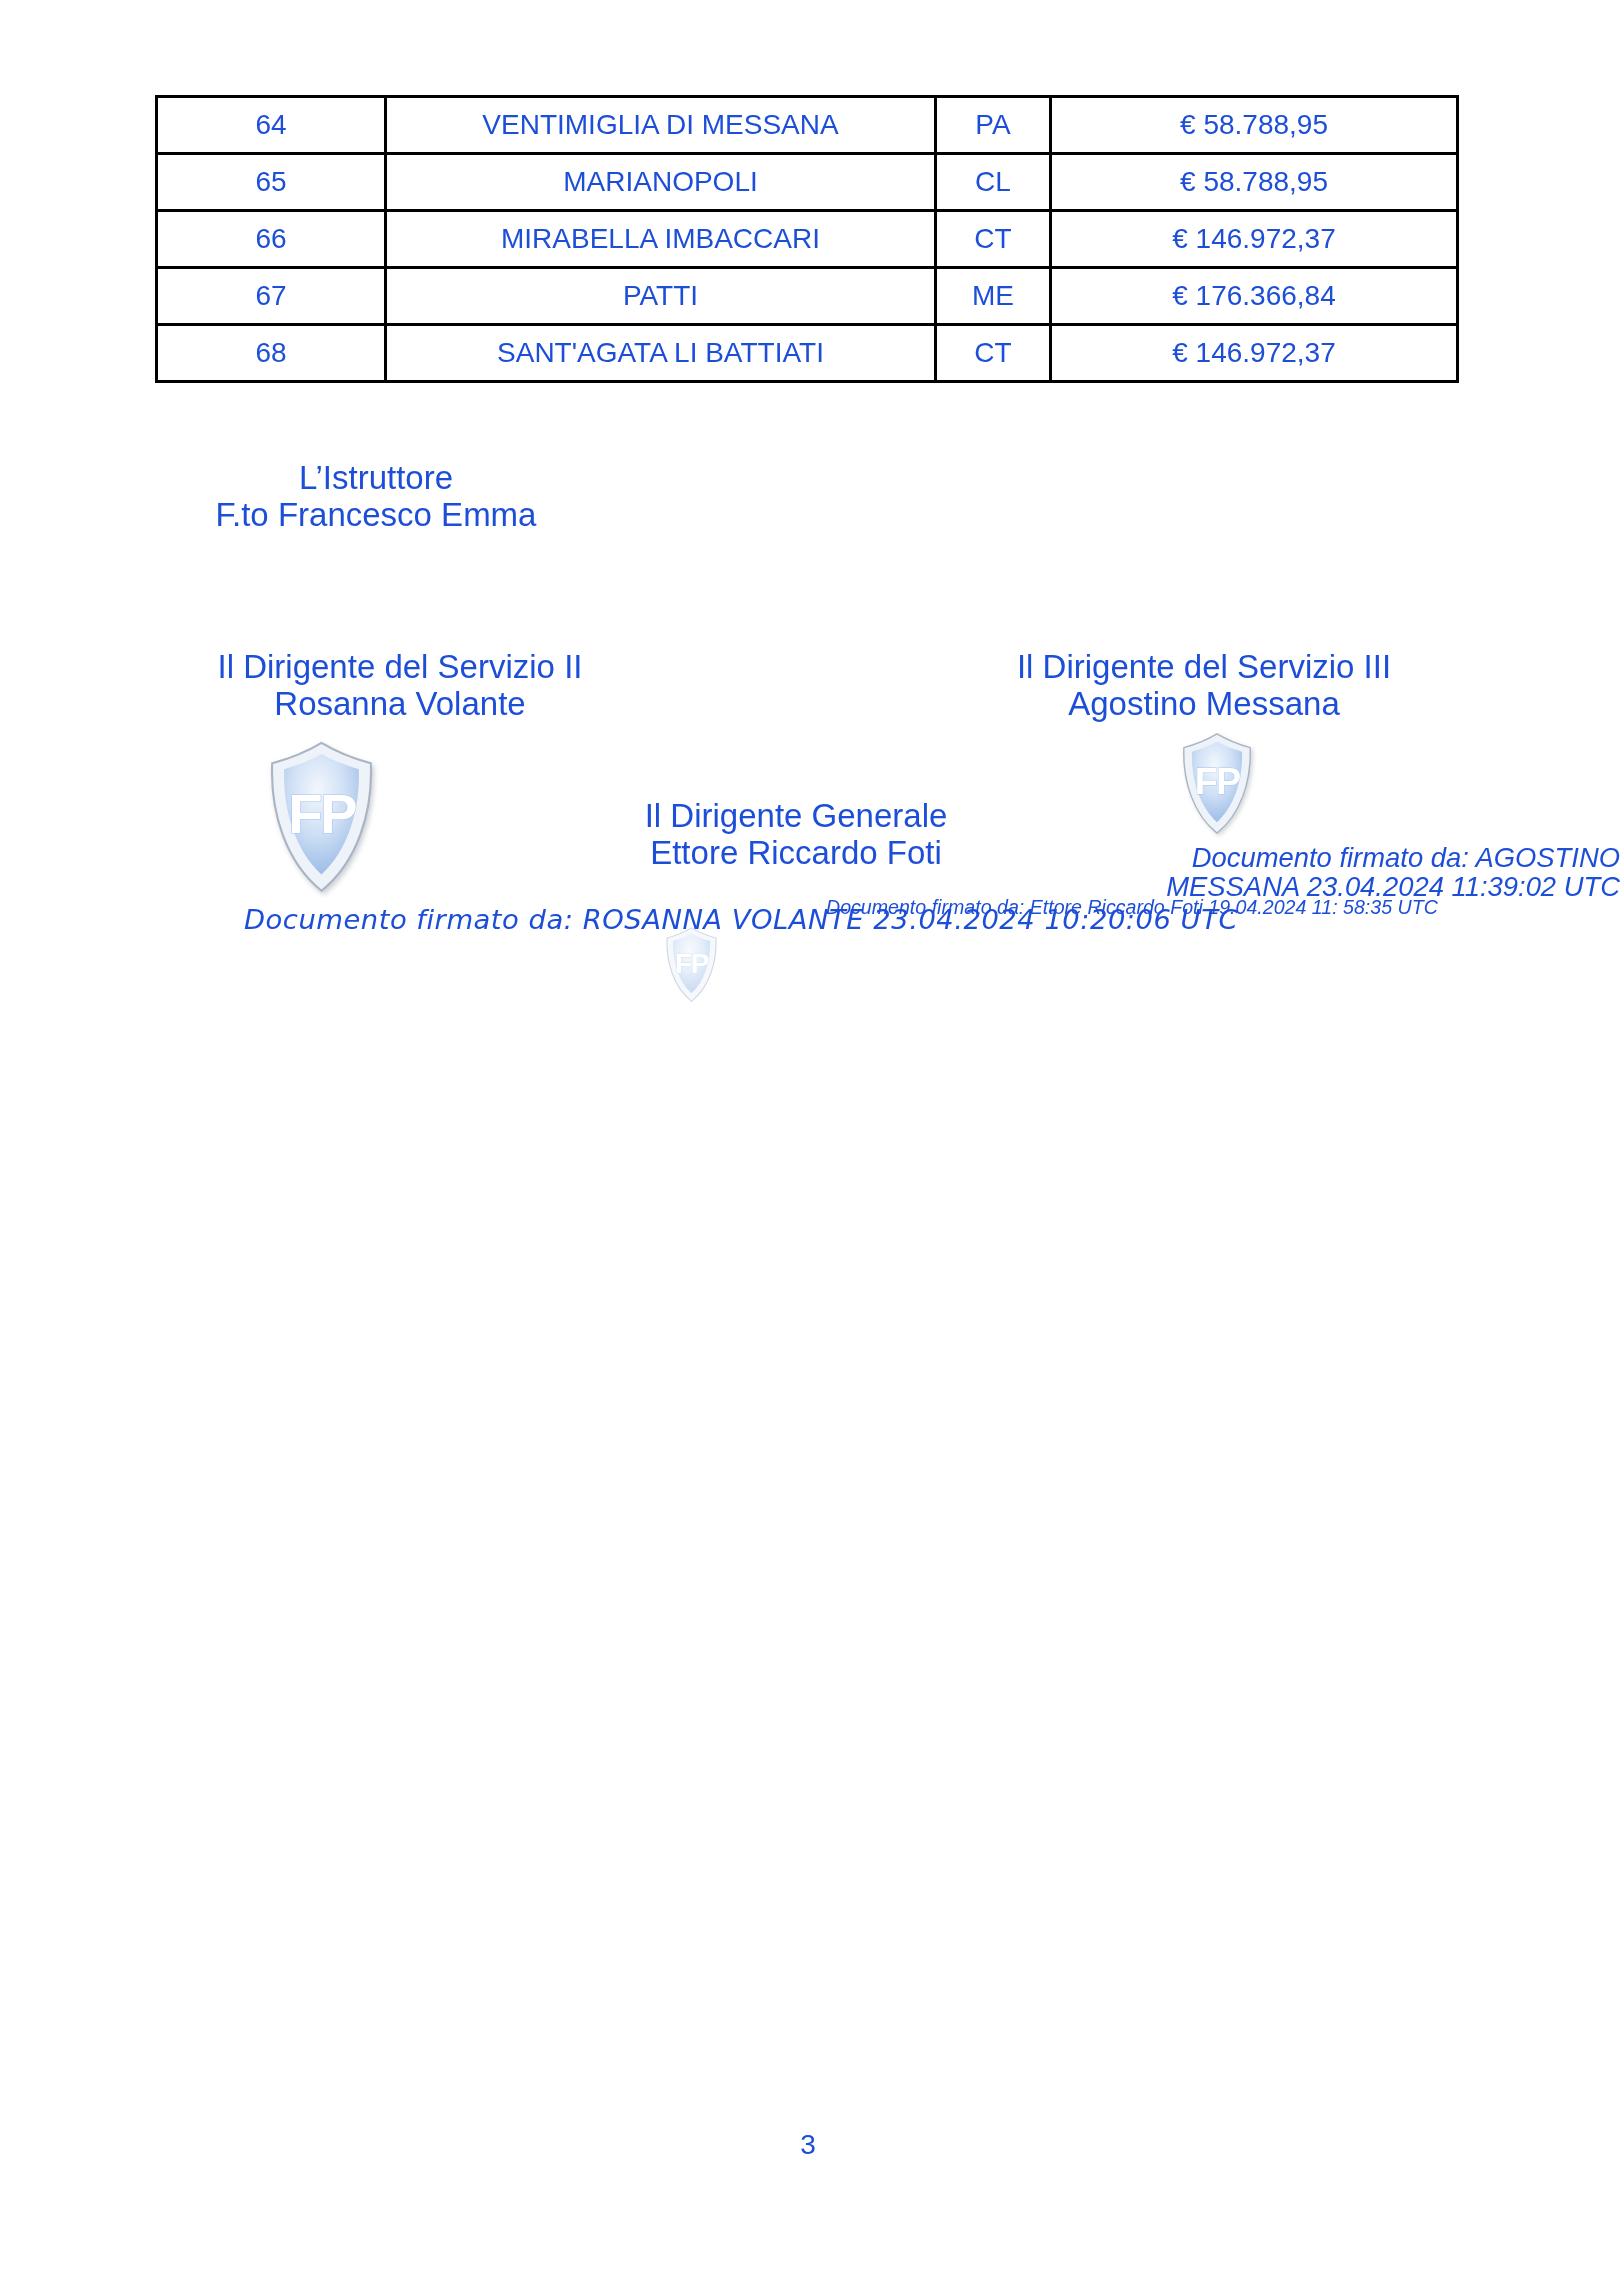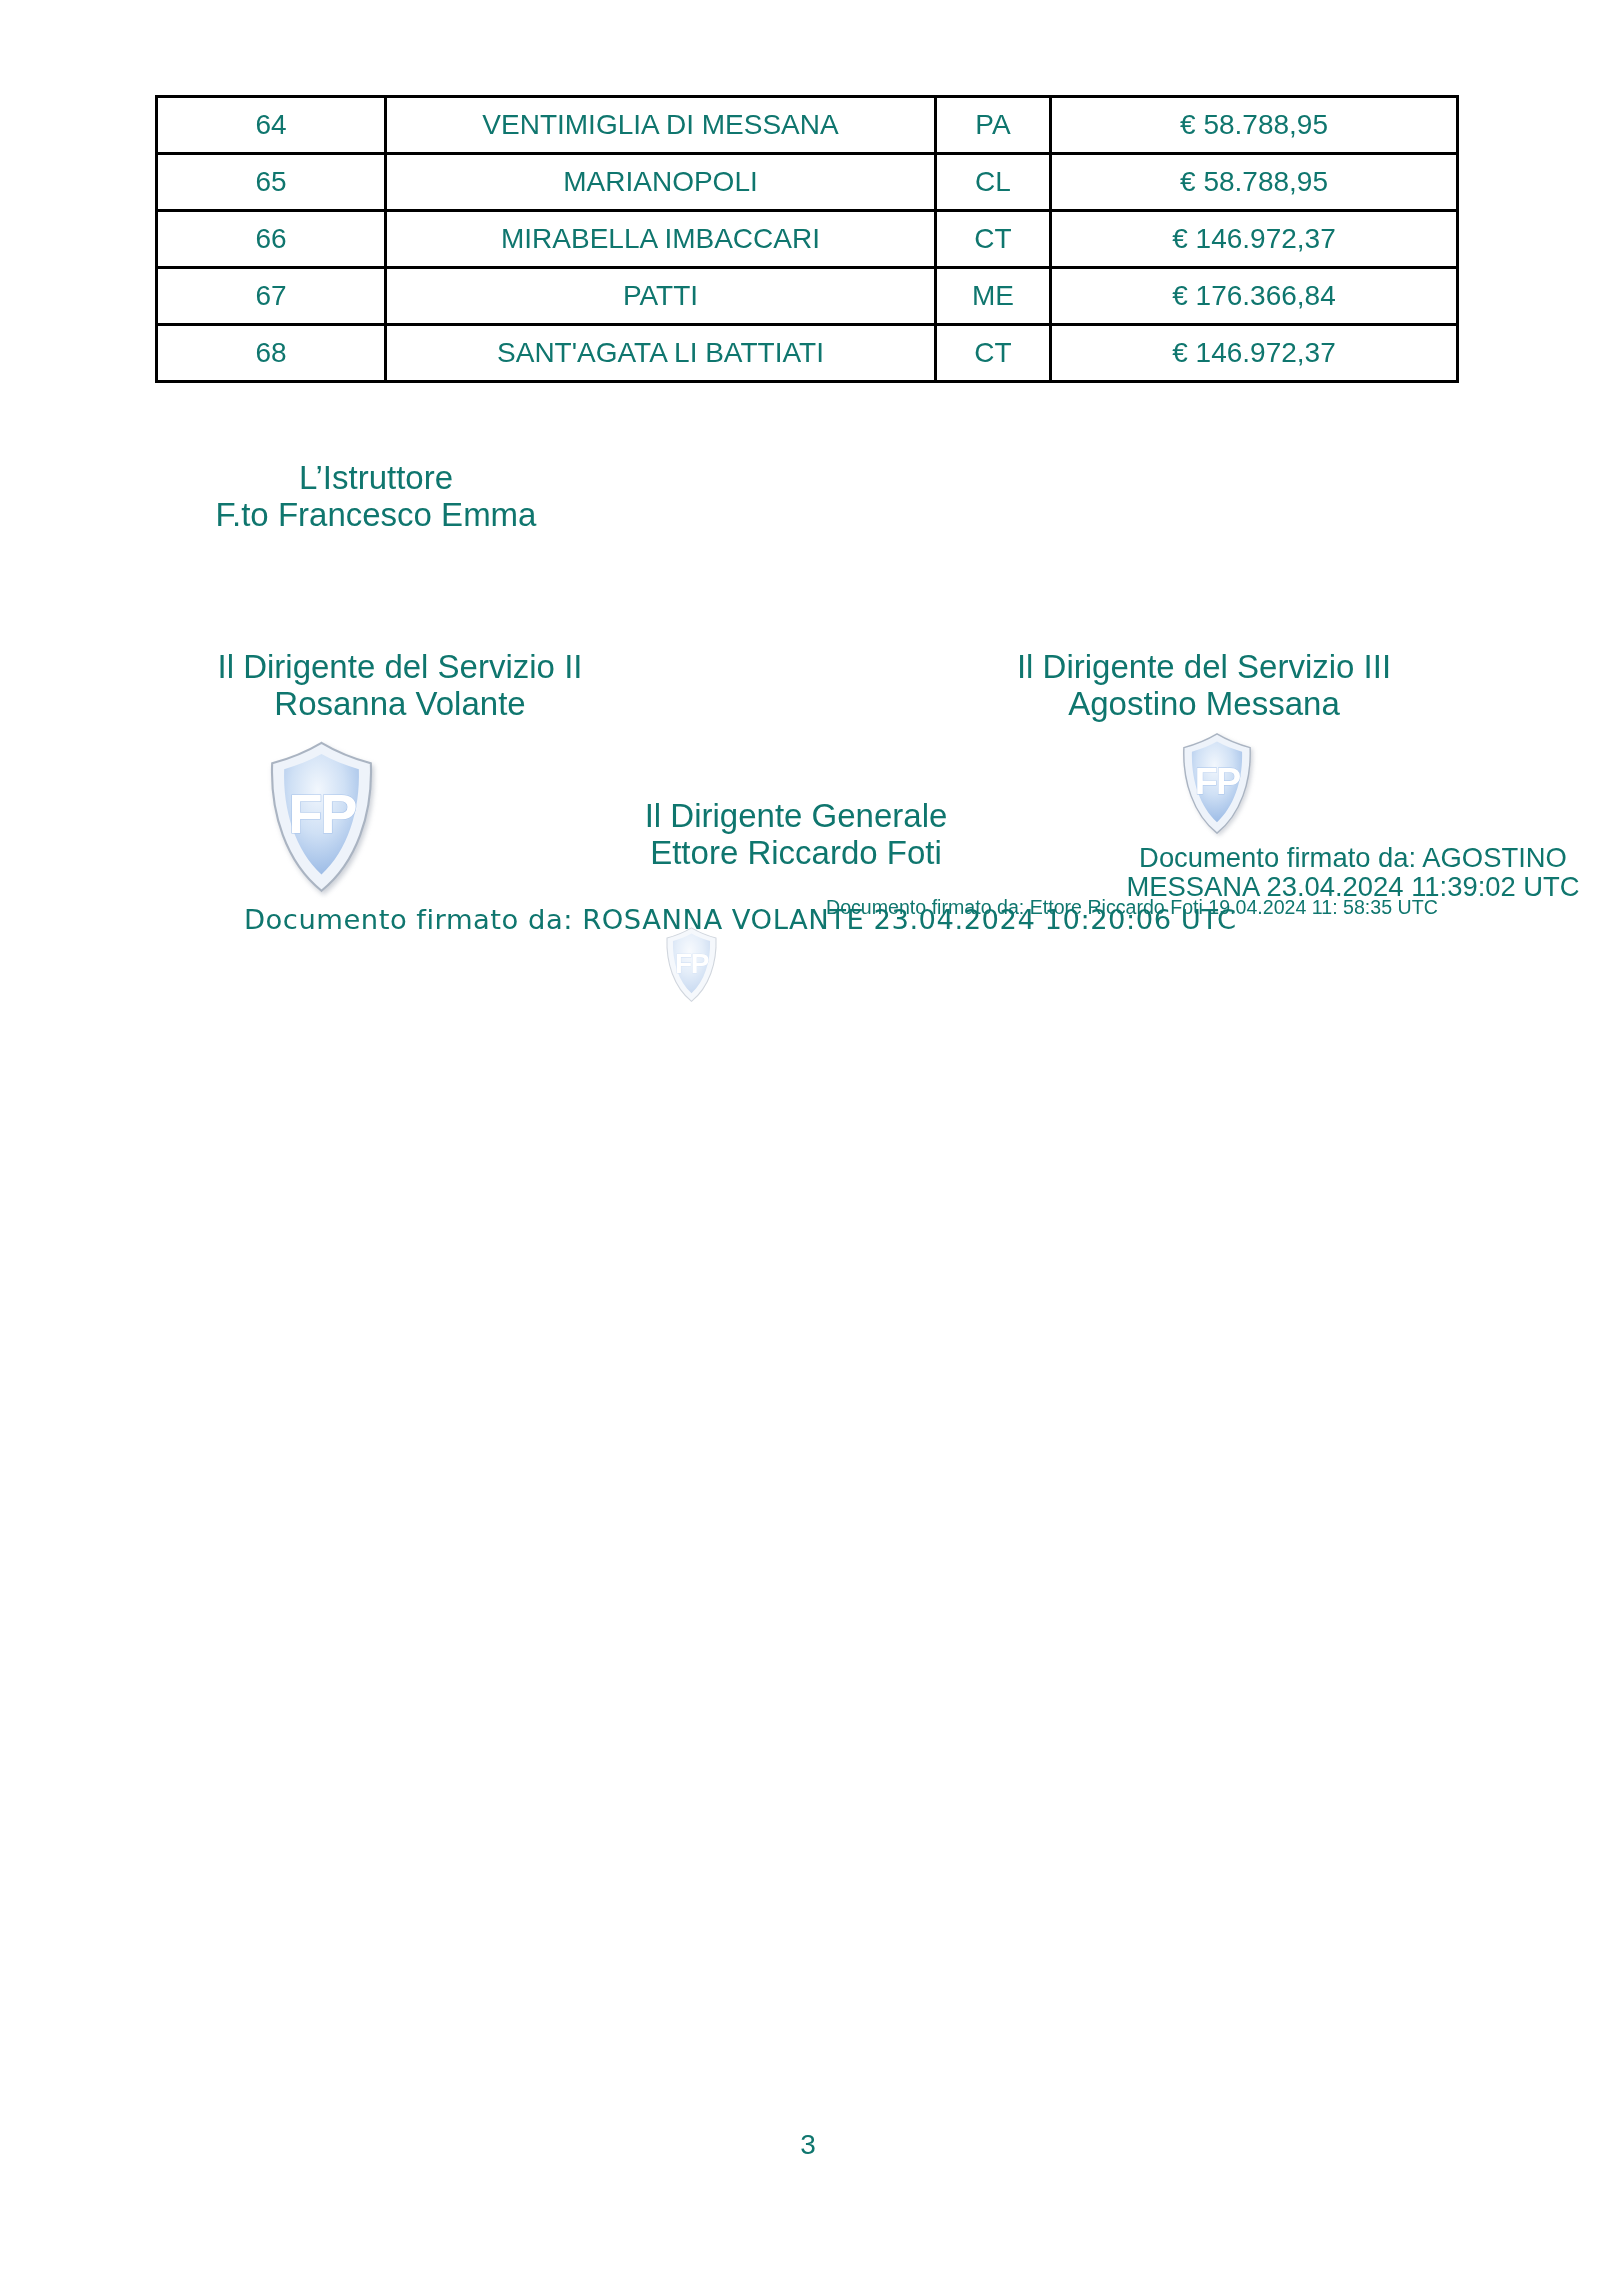--- a/index.html
+++ b/index.html
@@ -2,21 +2,21 @@
 <html><head>
 <meta charset="utf-8">
 <style>
   html, body { margin: 0; padding: 0; background: #888; }
   .page {
     position: relative;
     width: 1620px;
     height: 2293px;
     background: #ffffff;
     font-family: "Liberation Sans", sans-serif;
-    color: #0f766e;
+    color: #1d4ed8;
     overflow: hidden;
   }
   
   table.alloc {
     position: absolute;
     left: 155px;
     top: 95px;
     width: 1301px;
     border-collapse: collapse;
     table-layout: fixed;
@@ -32,21 +32,21 @@
     overflow: hidden;
   }
   
   .tblock { position: absolute; text-align: center; }
   .tblock .ln { display: block; }
   .title-font { font-size: 33px; line-height: 37px; }
   .istruttore { left: 131px; top: 459px; width: 490px; }
   .serv2-title { left: 155px; top: 648px; width: 490px; }
   .serv3-title { left: 959px; top: 648px; width: 490px; }
   .gen-title  { left: 600px; top: 797px; width: 392px; }
-  .stamp-text { position: absolute; text-align: center; }
+  .stamp-text { position: absolute; text-align: right; font-style: italic; }
   .stamp-left {
     left: 216px; top: 905px;
     font-family: "DejaVu Sans", sans-serif;
     font-size: 27.4px; line-height: 29px;
     letter-spacing: 0.5px;
     margin-left: 28px;
   }
   .stamp-right {
     left: 1086px; top: 843px;
     font-size: 27.4px; line-height: 29px;

